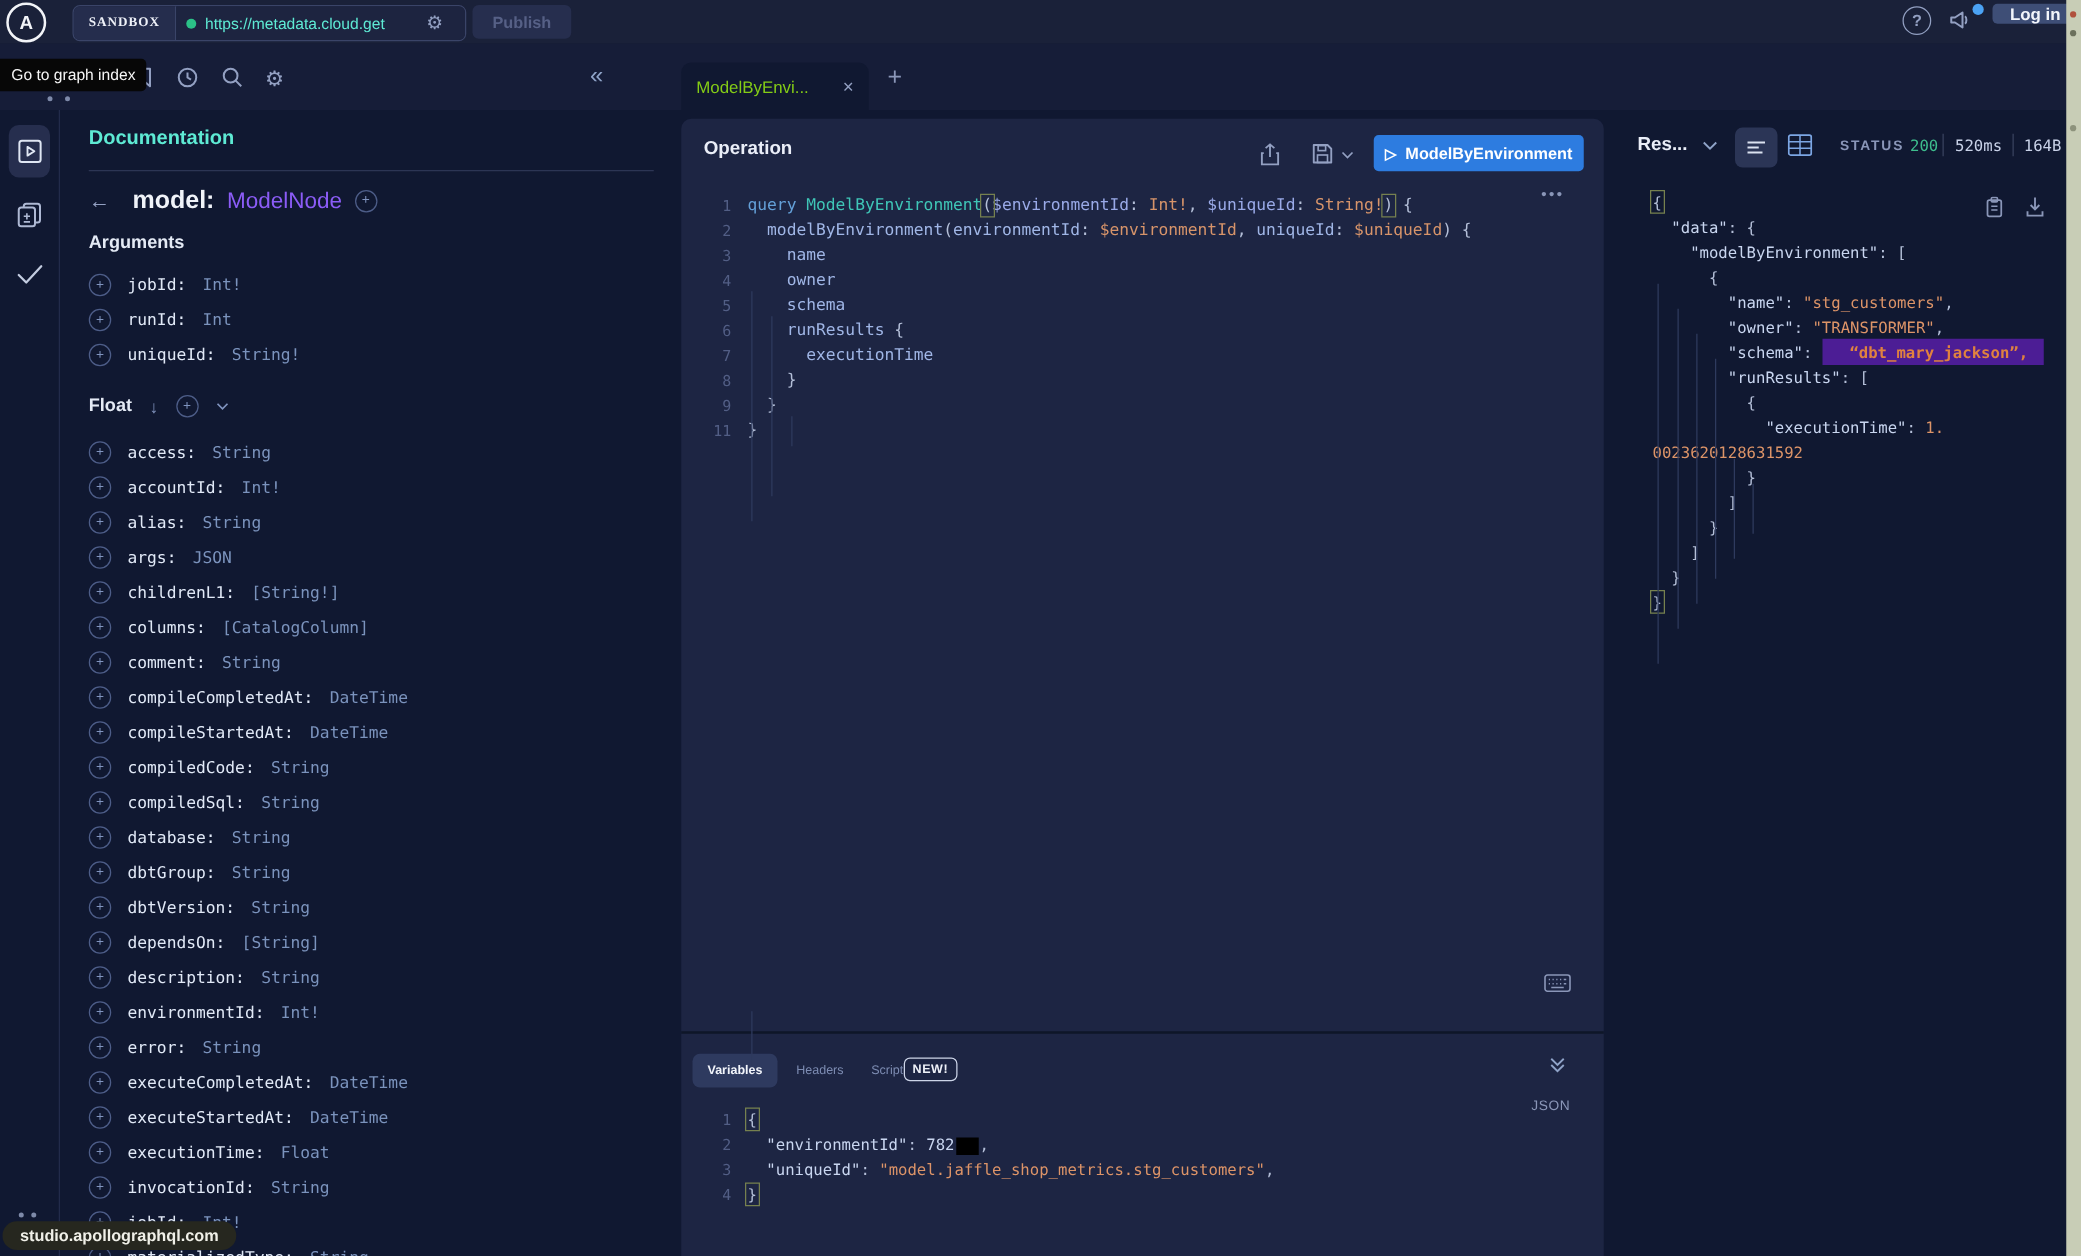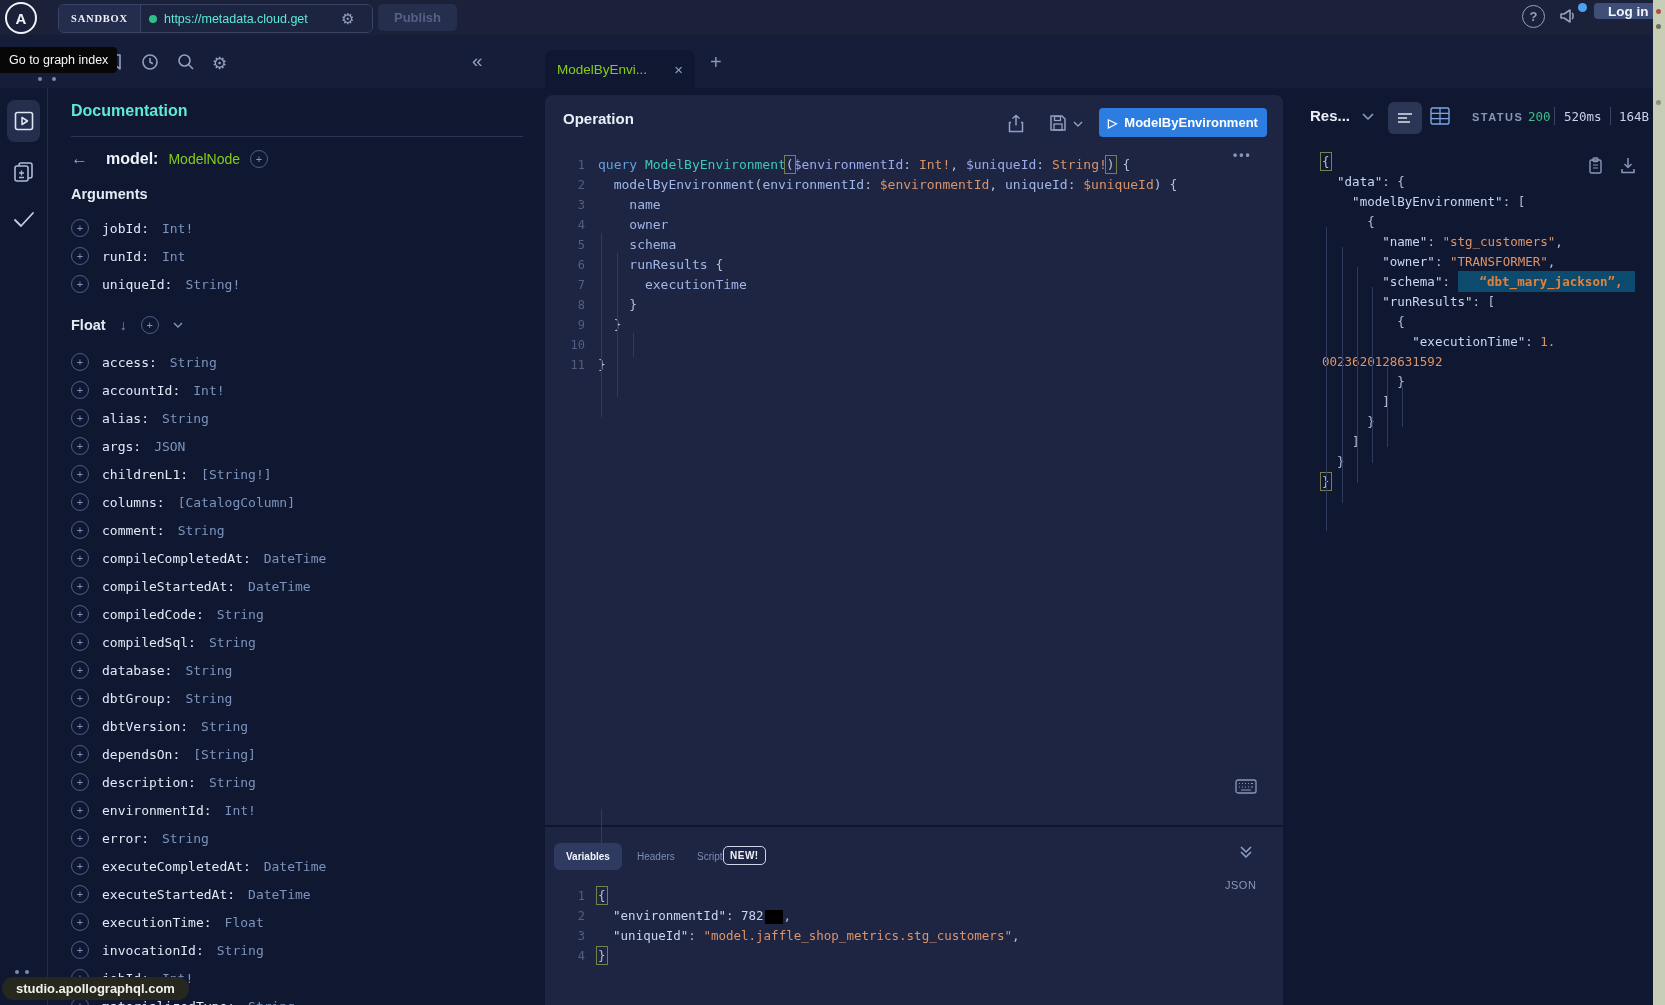--- a/index.html
+++ b/index.html
@@ -48,22 +48,22 @@
   
   .rail{left:0;top:88px;width:47px;height:917px;background:#101831;border-right:1px solid #222b4b;}
   .rail-tile{left:7px;top:12px;width:33px;height:42px;background:#262e4e;border-radius:8px;
              display:flex;align-items:center;justify-content:center;}
   
   .docs{left:47px;top:94px;width:500px;height:911px;}
   .docs-title{left:24px;top:8px;font-size:16px;font-weight:bold;color:#5eead4;}
   .docs-div{left:24px;top:42px;width:452px;height:1px;background:#2c3554;}
   .crumb{left:24px;top:55px;display:flex;align-items:center;gap:10px;}
   .crumb-arrow{color:#93a0c2;font-size:17px;}
-  .crumb-field{font-size:16px;font-weight:bold;color:#f0f3f9;margin-left:8px;text-align:center;}
-  .crumb-type{font-size:14px;color:#84cc16;}
+  .crumb-field{font-size:20px;font-weight:bold;color:#f0f3f9;margin-left:8px;text-align:center;}
+  .crumb-type{font-size:18px;color:#8b5cf6;}
   .h-sec{font-size:14.5px;font-weight:bold;color:#e4eaf5;}
   .args-h{left:24px;top:92px;}
   .fields-h{left:24px;top:222px;display:flex;align-items:center;gap:14px;}
   .sort-ico{color:#7e90ba;font-size:14px;font-weight:normal;}
   .doc-list{left:24px;width:460px;}
   .args-l{top:120px;} .fields-l{top:254px;}
   .doc-row{height:28px;display:flex;align-items:center;gap:13px;
            font-family:"DejaVu Sans Mono",monospace;font-size:13px;}
   .dname{color:#e1e9f7;} .dtype{color:#7b93bd;}
   .plus-circle{width:16px;height:16px;border:1px solid #4d5d88;border-radius:50%;flex:0 0 auto;
@@ -96,21 +96,21 @@
   .json-lbl{left:680px;top:784px;font-size:11px;color:#8a96b8;letter-spacing:.5px;}
   .vars-wrap{left:0;top:791px;width:738px;}
   .vars-wrap .code-line{font-size:12.5px;}
   
   .tk-kw{color:#64a0d8;} .tk-op{color:#3fc6b7;} .tk-var{color:#9aaae8;}
   .tk-type{color:#d7946a;} .tk-fld{color:#a0b6e6;} .tk-pun{color:#b4bfd8;}
   .tk-varuse{color:#d7946a;} .tk-key{color:#c9d6f0;} .tk-str{color:#dd9468;}
   .tk-brkt{outline:1px solid #76814f;outline-offset:1px;}
   .tk-redact{display:inline-block;width:18px;height:14px;background:#000;
              vertical-align:middle;margin:0 1px;}
-  .tk-schemahl{background:#0c4a6e;color:#e0823f;font-weight:bold;
+  .tk-schemahl{background:#4c1d95;color:#e0823f;font-weight:bold;
                padding:3px 12px 3px 22px;}
   .guide{position:absolute;width:1px;background:#2e3a5e;}
   
   .resp{left:1302px;top:95px;width:352px;height:910px;}
   .resp-title{left:8px;top:12px;font-size:15px;font-weight:bold;color:#eaeef8;}
   .resp-chev{left:60px;top:18px;}
   .view-btn{left:86px;top:7px;width:34px;height:32px;background:#2b3556;border-radius:6px;
             display:flex;align-items:center;justify-content:center;}
   .table-ico{left:128px;top:12px;}
   .status-lbl{left:170px;top:16px;font-size:11px;color:#8a96b8;letter-spacing:1.5px;font-weight:bold;}
@@ -390,21 +390,20 @@
     <div class="abs code-wrap" id="op-code">
         <div class="code-line"><span class="gut">1</span><span class="code-text"><span class="tk-kw">query </span><span class="tk-op">ModelByEnvironment</span><span class="tk-pun tk-brkt">(</span><span class="tk-var">$environmentId</span><span class="tk-pun">: </span><span class="tk-type">Int!</span><span class="tk-pun">, </span><span class="tk-var">$uniqueId</span><span class="tk-pun">: </span><span class="tk-type">String!</span><span class="tk-pun tk-brkt">)</span><span class="tk-pun"> {</span></span></div>
         <div class="code-line"><span class="gut">2</span><span class="code-text"><span class="tk-pun">  </span><span class="tk-fld">modelByEnvironment</span><span class="tk-pun">(</span><span class="tk-fld">environmentId</span><span class="tk-pun">: </span><span class="tk-varuse">$environmentId</span><span class="tk-pun">, </span><span class="tk-fld">uniqueId</span><span class="tk-pun">: </span><span class="tk-varuse">$uniqueId</span><span class="tk-pun">) {</span></span></div>
         <div class="code-line"><span class="gut">3</span><span class="code-text"><span class="tk-fld">    name</span></span></div>
         <div class="code-line"><span class="gut">4</span><span class="code-text"><span class="tk-fld">    owner</span></span></div>
         <div class="code-line"><span class="gut">5</span><span class="code-text"><span class="tk-fld">    schema</span></span></div>
         <div class="code-line"><span class="gut">6</span><span class="code-text"><span class="tk-fld">    runResults</span><span class="tk-pun"> {</span></span></div>
         <div class="code-line"><span class="gut">7</span><span class="code-text"><span class="tk-fld">      executionTime</span></span></div>
         <div class="code-line"><span class="gut">8</span><span class="code-text"><span class="tk-pun">    }</span></span></div>
         <div class="code-line"><span class="gut">9</span><span class="code-text"><span class="tk-pun">  }</span></span></div>
-        <div class="code-line"><span class="gut">10</span><span class="code-text"></span></div>
         <div class="code-line"><span class="gut">11</span><span class="code-text"><span class="tk-pun">}</span></span></div>
       </div>
     <div class="guide" style="left:56px;top:138px;height:184px;"></div>
     <div class="guide" style="left:72px;top:158px;height:144px;"></div>
     <div class="guide" style="left:88px;top:238px;height:24px;"></div>
 
     <div class="abs kbd-ico">
       <svg width="22" height="15" viewBox="0 0 22 15">
           <rect x="1" y="1" width="20" height="13" rx="2" fill="none" stroke="#8a96b8" stroke-width="1.3"></rect>
           <path d="M4 4.5h1M7 4.5h1M10 4.5h1M13 4.5h1M16 4.5h2M4 8h1M7 8h1M10 8h1M13 8h1M16 8h2M6 11h10" stroke="#8a96b8" stroke-width="1.2"></path>

